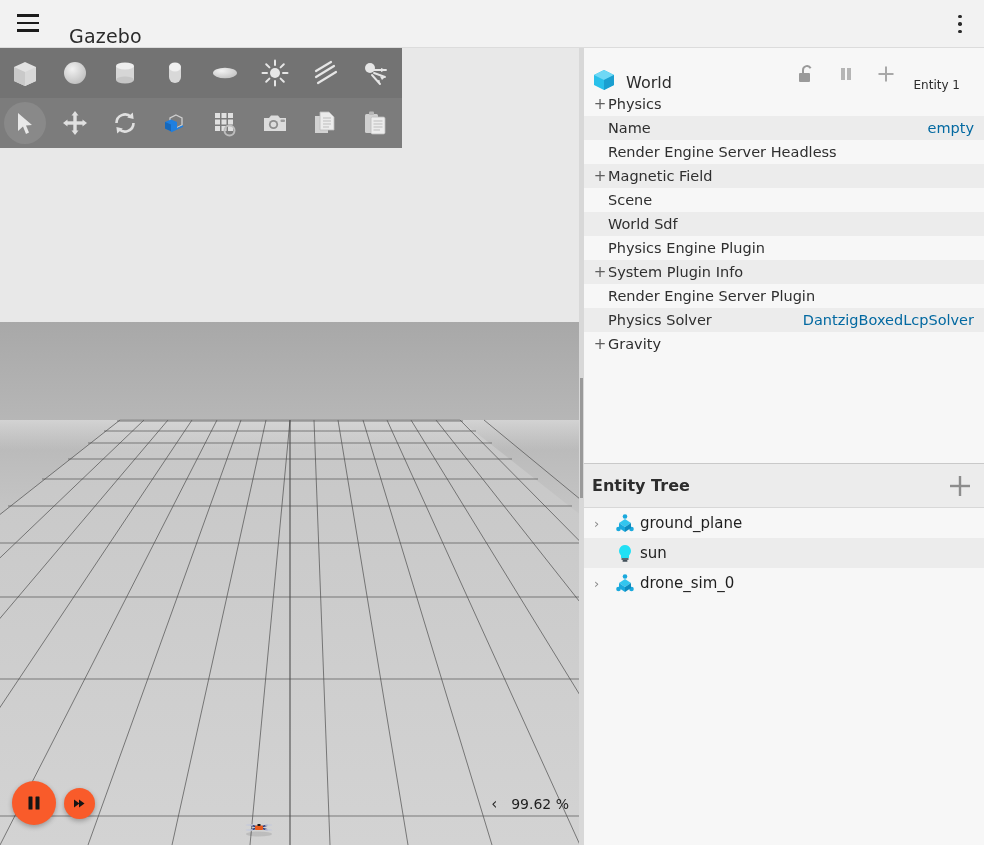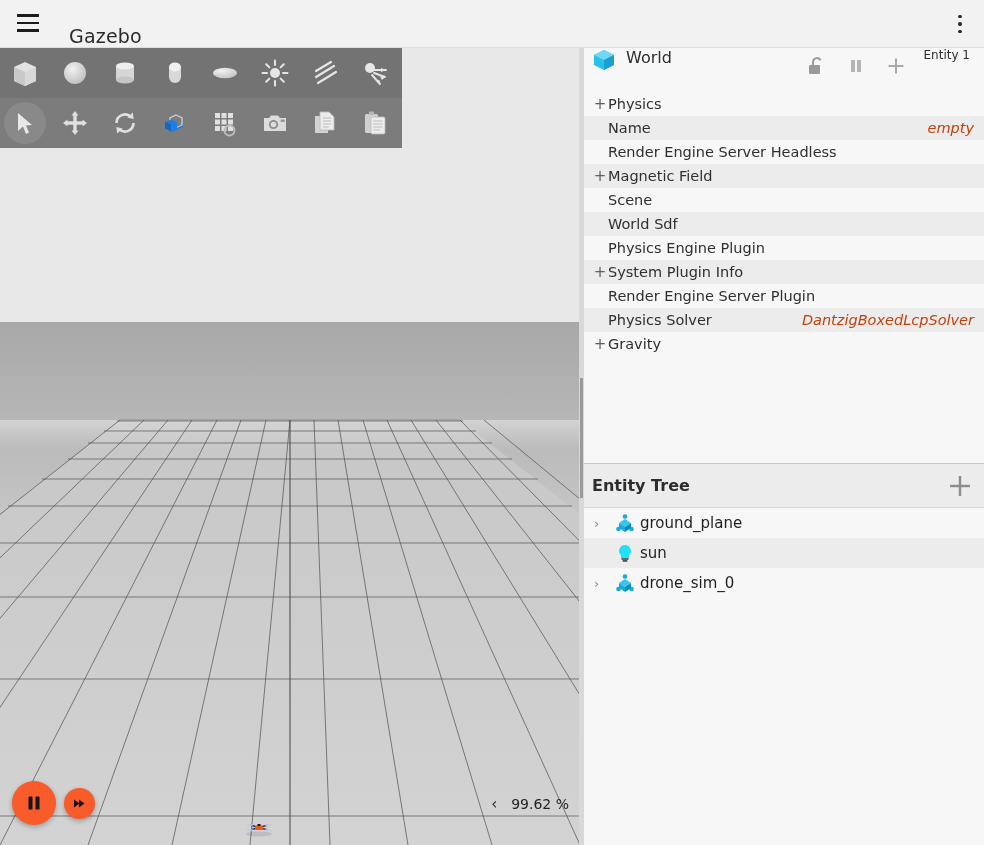--- a/index.html
+++ b/index.html
@@ -88,22 +88,22 @@
     background: #9a9a9a;
   }
   .rightpanel {
     position: absolute; left: 584px; top: 48px; width: 400px; height: 797px;
     background: #f7f7f7;
     display: flex; flex-direction: column;
   }
 
   
   .world-header {
-    height: 44px; display: flex; align-items: flex-start;
-    padding: 0 10px 0 8px; background: #f7f7f7; flex-shrink: 0;
+    height: 44px; display: flex; align-items: flex-end;
+    padding: 0 20px 0 8px; background: #f7f7f7; flex-shrink: 0;
   }
   .world-title { font-size: 16px; color: #2d2d2d; margin-left: 10px; }
   .wh-spacer { flex: 1; }
   .wh-btn {
     width: 40px; height: 36px; display: flex; align-items: center; justify-content: center;
     cursor: pointer;
   }
   .entity-label { font-size: 12px; color: #2d2d2d; margin-left: 8px; margin-right: 4px; }
 
   
@@ -115,21 +115,21 @@
     height: 24px; display: flex; align-items: center;
     padding-left: 8px; padding-right: 10px; font-size: 14.5px; color: #2f2f2f;
   }
   .prow:nth-child(odd) { background: #f7f7f7; }
   .prow:nth-child(even) { background: #ececec; }
   .expander {
     width: 16px; flex-shrink: 0; color: #606060; font-size: 15px;
     text-align: center; cursor: pointer;
   }
   .pname { white-space: nowrap; }
-  .pval { margin-left: auto; color: #c2410c; white-space: nowrap; font-style: italic; }
+  .pval { margin-left: auto; color: #0369a1; white-space: nowrap; }
 
   
   .tree-header {
     height: 44px; display: flex; align-items: center; padding: 0 12px 0 8px;
     background: #ececec; flex-shrink: 0; border-bottom: 1px solid #d8d8d8;
   }
   .tree-title { font-size: 16px; color: #2d2d2d; font-weight: bold; }
   .plus-big { margin-left: auto; cursor: pointer; line-height: 0; }
 
   .tree-body { flex: 1; background: #f7f7f7; overflow: hidden; }

